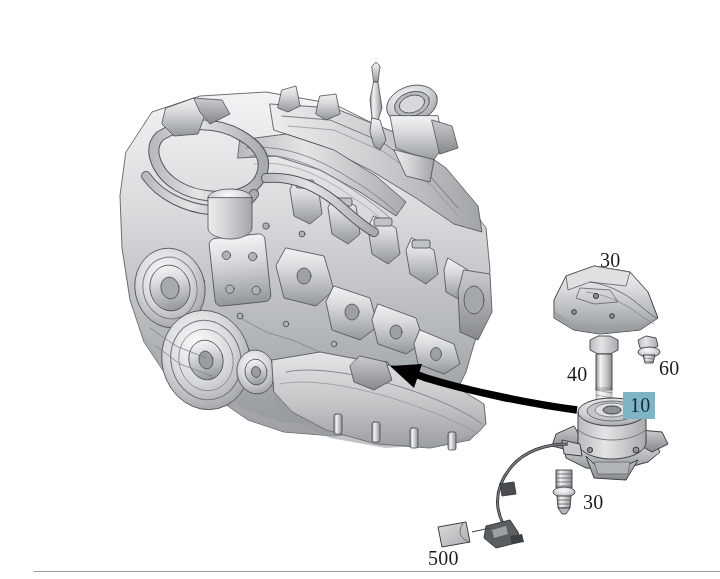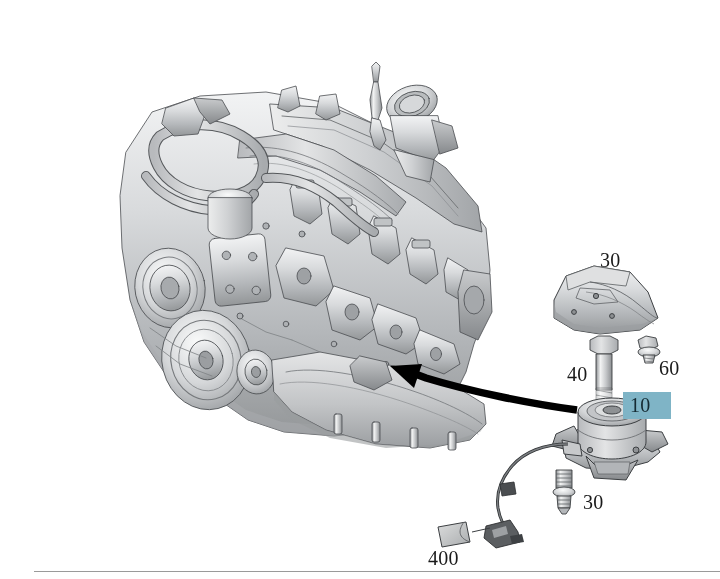--- a/index.html
+++ b/index.html
@@ -36,21 +36,21 @@
     font-size: 20px;
     line-height: 1;
     color: #1a1a1a;
     letter-spacing: 0.2px;
     white-space: nowrap;
     user-select: none;
   }
   .callout.highlighted {
     background: #7fb4c6;
     color: #152b33;
-    padding: 3px 21px 4px 7px;
+    padding: 3px 5px 4px 7px;
   }
   .footer-rule {
     position: absolute;
     left: 0;
     top: 571px;
     width: 720px;
     height: 0;
     border-top: 1px solid #9a9a9a;
   }
 </style>
@@ -376,16 +376,16 @@
   <div class="callout" style="left:566px; top:250px;">30</div>
 
   <div class="callout" style="left:625px; top:358px;">60</div>
 
   <div class="callout" style="left:533px; top:364px;">40</div>
 
   <div class="callout highlighted" style="left:589px; top:392px;">10</div>
 
   <div class="callout" style="left:549px; top:492px;">30</div>
 
-  <div class="callout" style="left:394px; top:548px;">400</div>
+  <div class="callout" style="left:394px; top:548px;">500</div>
 
   <div class="footer-rule"></div>
 </div>
 
 </body></html>

